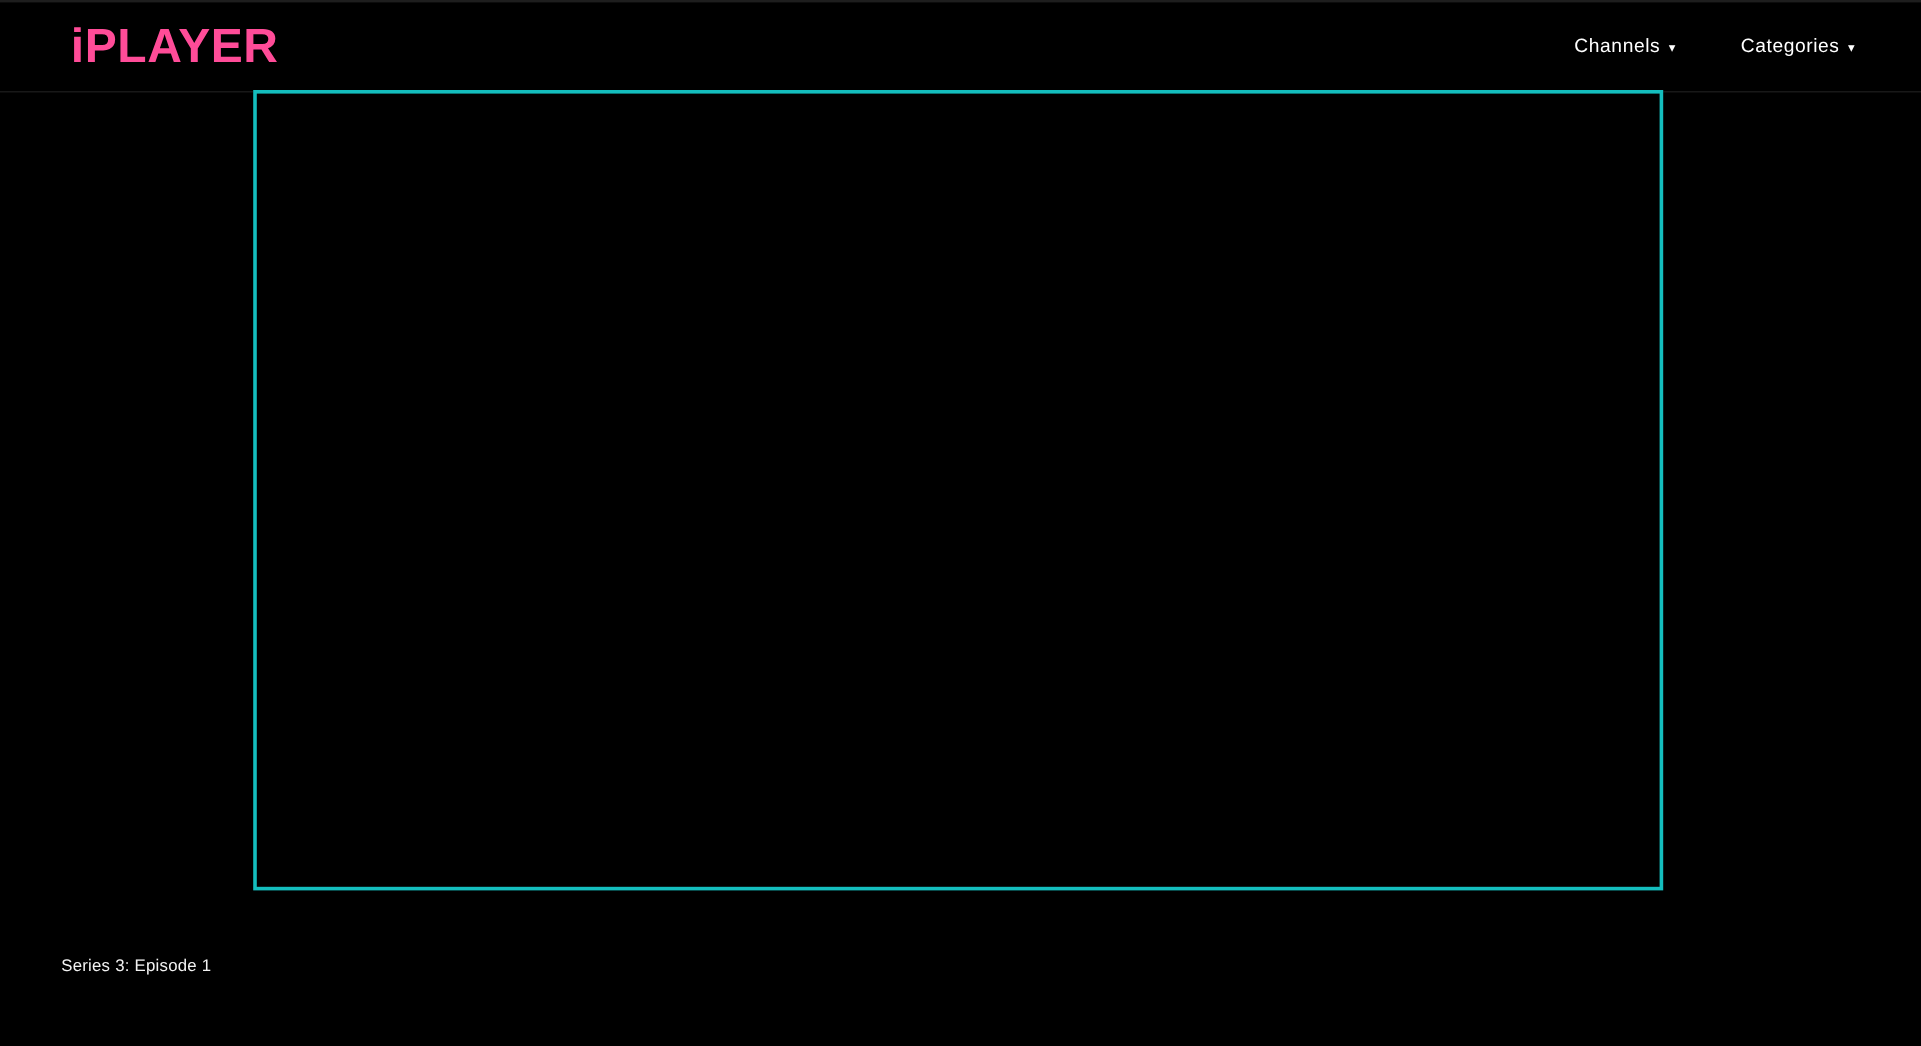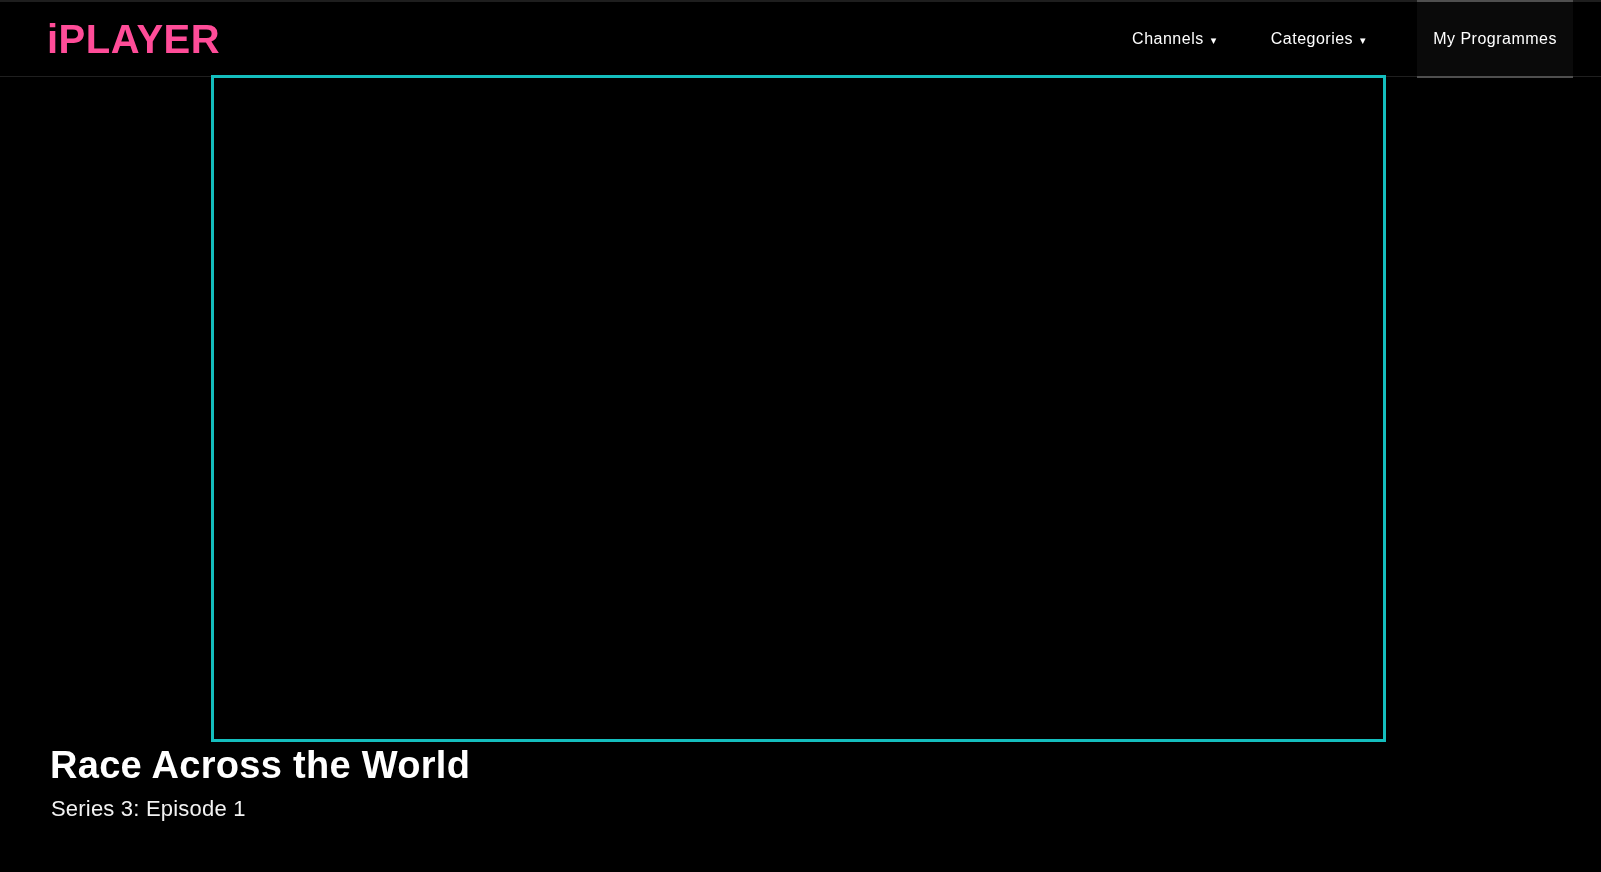--- a/index.html
+++ b/index.html
@@ -24,21 +24,21 @@
     height: 77px;
     box-sizing: border-box;
     background: #000000;
     border-top: 2px solid #1e1e1e;
     border-bottom: 1px solid #1f1f1f;
     display: flex;
     align-items: stretch;
     z-index: 2;
   }
   .logo {
-    margin-left: 47px;
+    margin-left: 59px;
     display: flex;
     align-items: center;
     font-size: 40px;
     font-weight: bold;
     letter-spacing: 0.5px;
     text-decoration: none;
     cursor: pointer;
     line-height: 1;
   }
   .nav {
@@ -102,21 +102,21 @@
     font-weight: bold;
     letter-spacing: 0.3px;
     line-height: 1.15;
   }
   .prog-subtitle {
     position: absolute;
     left: 51px;
     top: 796px;
     margin: 0;
     color: #f2f2f2;
-    font-size: 22px;
+    font-size: 14px;
     letter-spacing: 0.2px;
     line-height: 1.2;
   }
 </style>
 </head>
 <body>
 
 <div class="page">
 
   <header class="header">
@@ -124,25 +124,21 @@
 
     <nav class="nav">
       <a class="nav-item">
         <span>Channels</span>
         <span class="chev">▾</span>
       </a>
       <a class="nav-item">
         <span>Categories</span>
         <span class="chev">▾</span>
       </a>
-      <a class="nav-item active">
-        <span>My Programmes</span>
-      </a>
     </nav>
   </header>
 
   <div class="player" style="border-color: rgb(20, 190, 190);"></div>
 
-  <h1 class="prog-title">Race Across the World</h1>
 
   <p class="prog-subtitle">Series 3: Episode 1</p>
 
 </div>
 
 </body></html>

